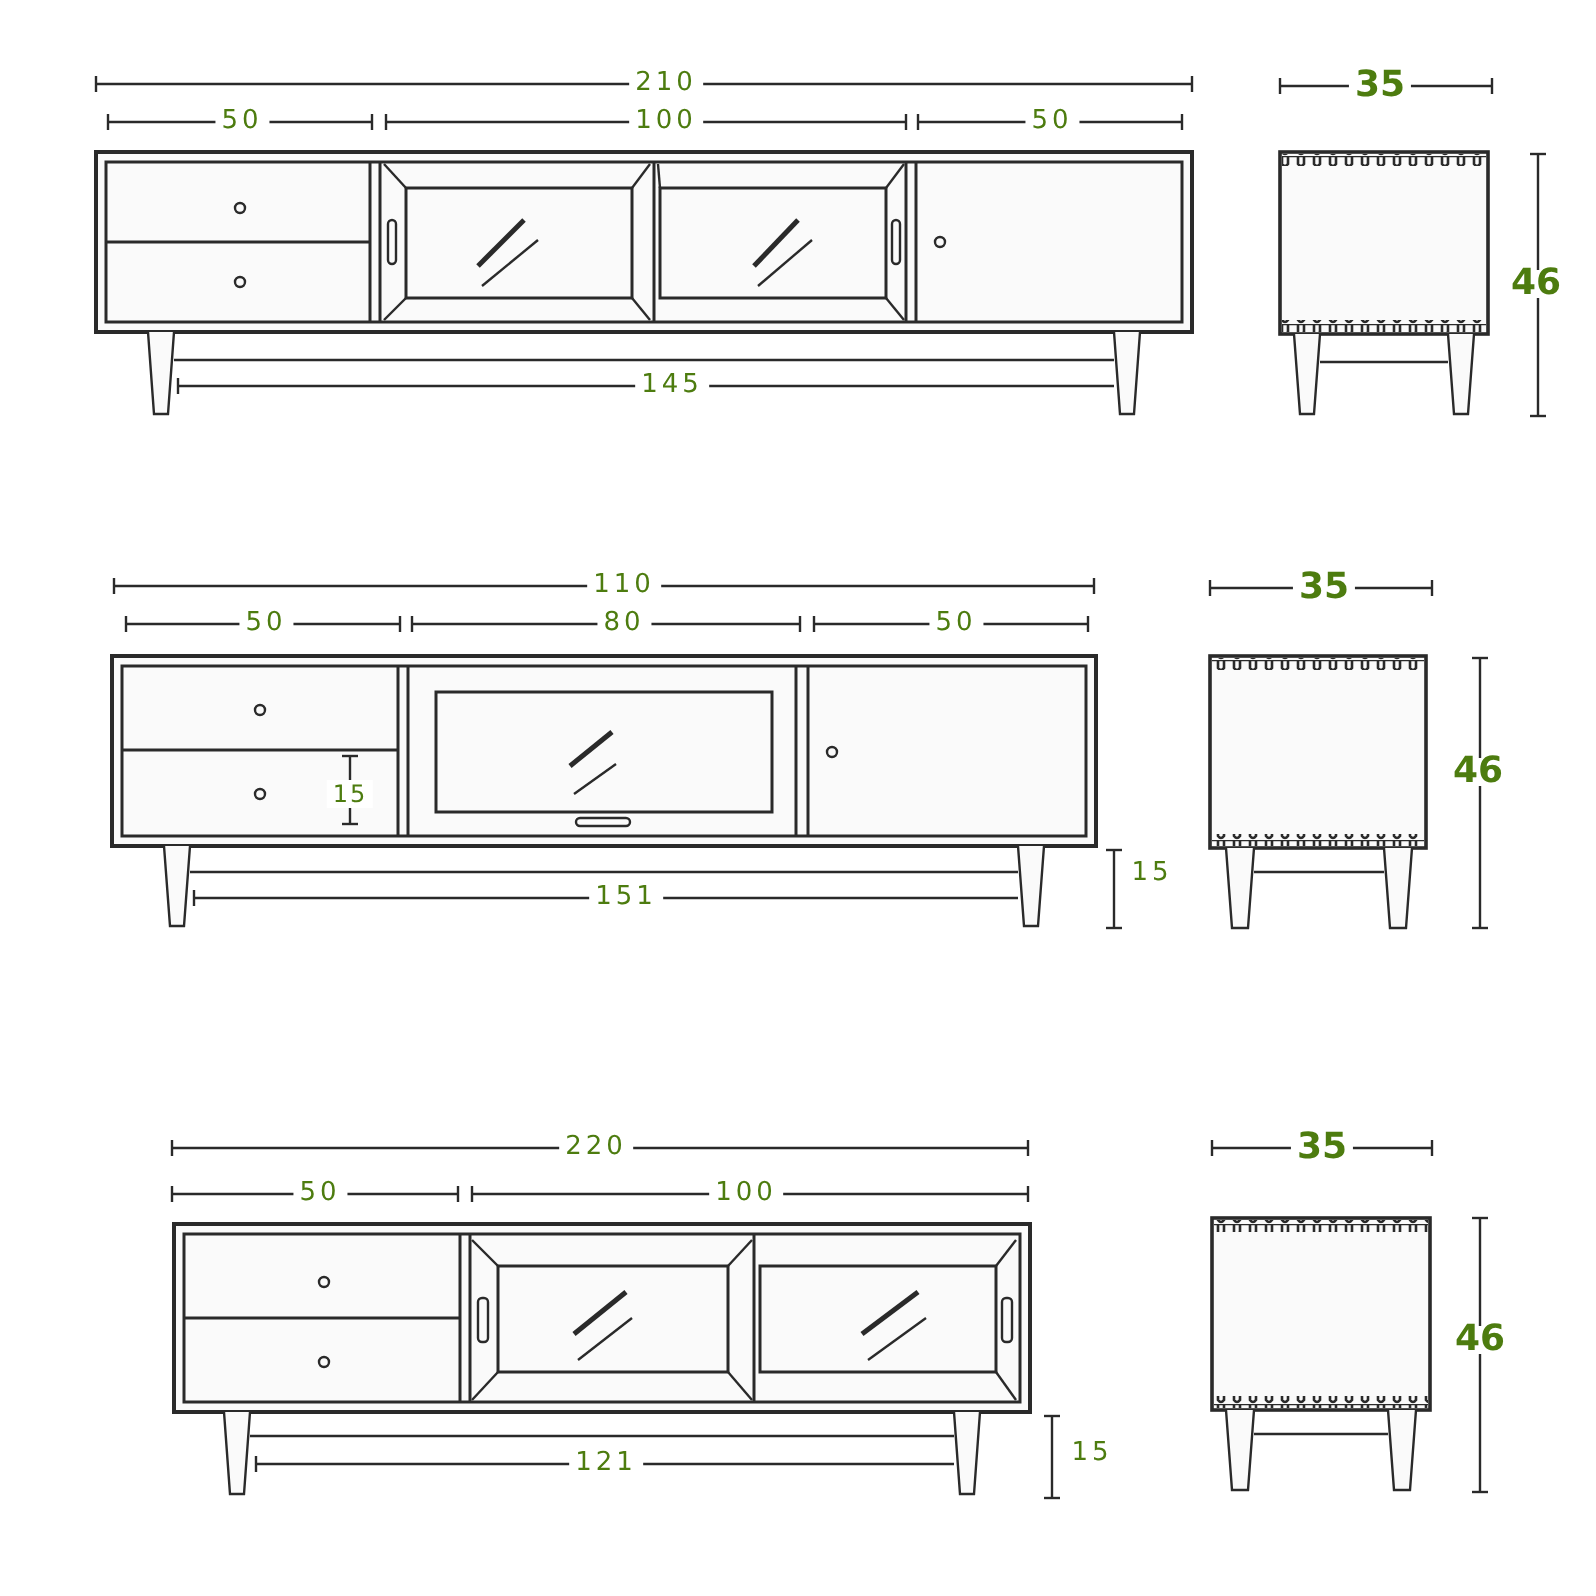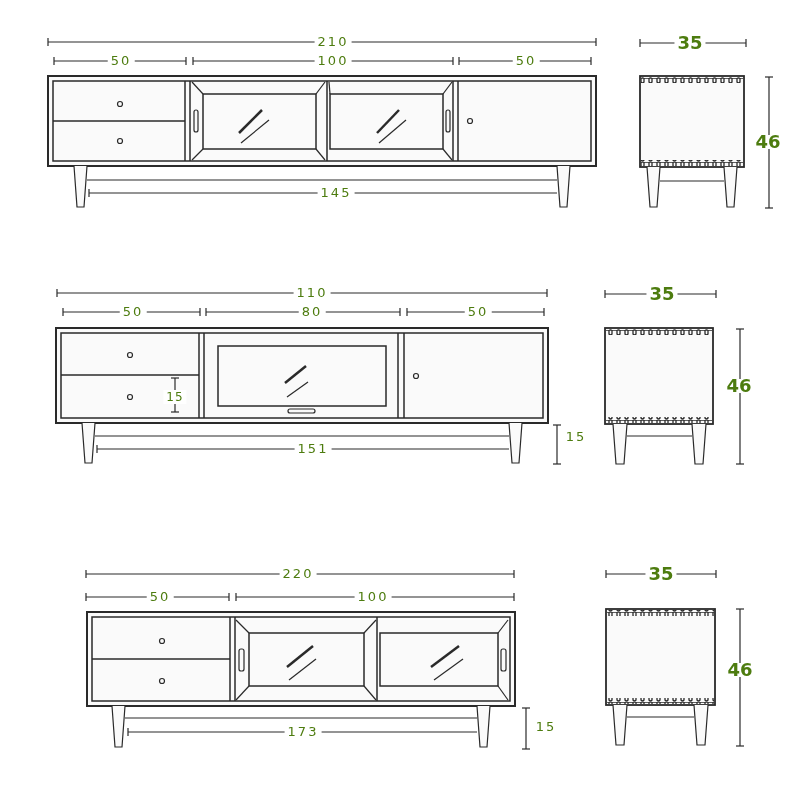--- a/index.html
+++ b/index.html
@@ -209,16 +209,16 @@
 <span class="lbl" style="left:478px;top:312px">50</span>
 <span class="lbl" style="left:175px;top:397px;font-size:12px;letter-spacing:1px">15</span>
 <span class="lbl" style="left:313px;top:449px">151</span>
 <span class="lbl" style="left:576px;top:437px">15</span>
 <span class="lbl bold" style="left:662px;top:294px">35</span>
 <span class="lbl bold" style="left:739px;top:386px">46</span>
 
 <span class="lbl" style="left:298px;top:574px">220</span>
 <span class="lbl" style="left:160px;top:597px">50</span>
 <span class="lbl" style="left:373px;top:597px">100</span>
-<span class="lbl" style="left:303px;top:732px">173</span>
+<span class="lbl" style="left:303px;top:732px">121</span>
 <span class="lbl" style="left:546px;top:727px">15</span>
 <span class="lbl bold" style="left:661px;top:574px">35</span>
 <span class="lbl bold" style="left:740px;top:670px">46</span>
 
 </body></html>

